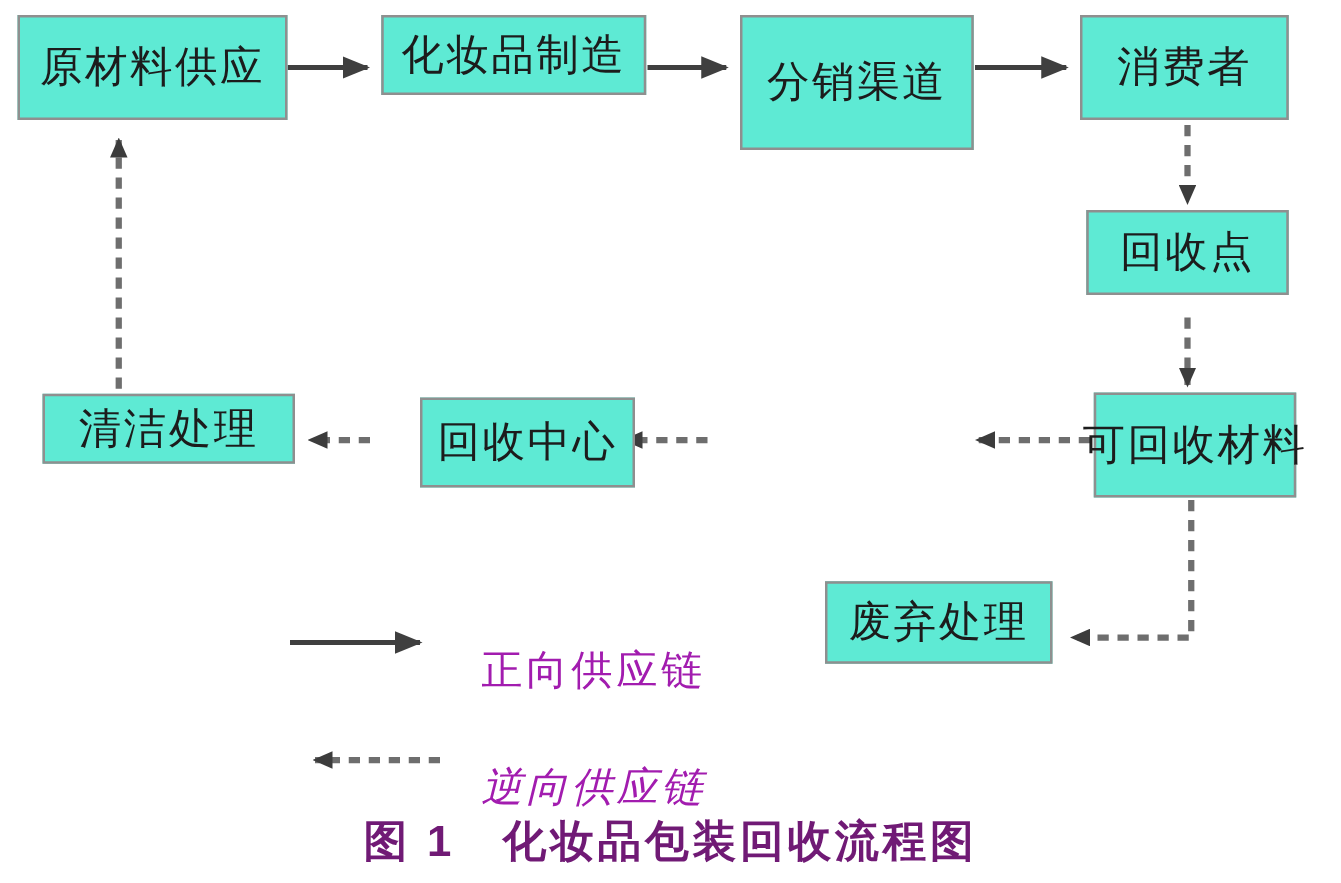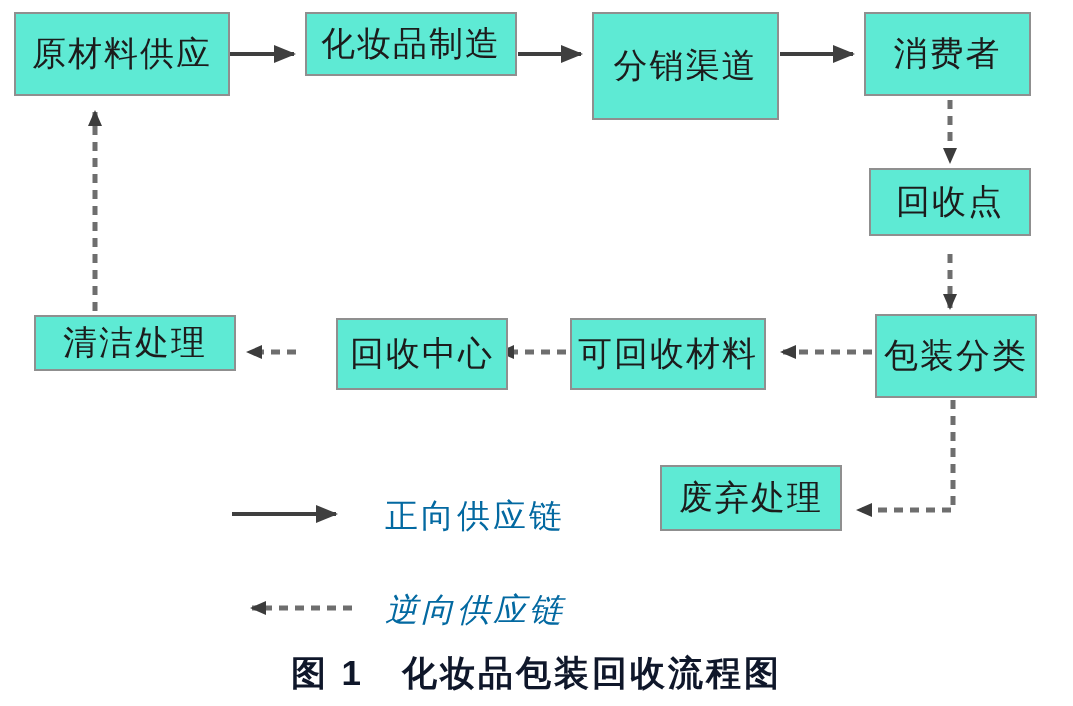--- a/index.html
+++ b/index.html
@@ -32,33 +32,34 @@
     align-items: center;
     justify-content: center;
     font-size: 34px;
     color: #1c1c1c;
     letter-spacing: 2px;
     white-space: nowrap;
   }
   .legend-label {
     position: absolute;
     font-size: 33px;
-    color: #0369a1;
+    color: #a21caf;
     letter-spacing: 3px;
     white-space: nowrap;
+    margin-top: 20px;
   }
   .caption {
     position: absolute;
     left: 0;
     right: 0;
     top: 650px;
     text-align: center;
     font-size: 35px;
     font-weight: bold;
-    color: #0f172a;
+    color: #701a75;
     letter-spacing: 3px;
     white-space: pre;
     font-family: "Liberation Sans", "DejaVu Sans", sans-serif;
   }
 </style>
 </head>
 <body>
 
 <div class="canvas">
 
@@ -87,23 +88,22 @@
     <path d="M232,514 L336,514" stroke="#3f3f3f" stroke-width="4" fill="none" marker-end="url(#head-solid)"></path>
     <path d="M352,608 L252,608" stroke="#6e6e6e" stroke-width="5" fill="none" stroke-dasharray="9 7" marker-end="url(#head-dash)"></path>
   </svg>
 
   <div class="node" style="left:14px; top:12px; width:216px; height:84px;">原材料供应</div>
   <div class="node" style="left:305px; top:12px; width:212px; height:64px;">化妆品制造</div>
   <div class="node" style="left:592px; top:12px; width:187px; height:108px;">分销渠道</div>
   <div class="node" style="left:864px; top:12px; width:167px; height:84px;">消费者</div>
 
   <div class="node" style="left:869px; top:168px; width:162px; height:68px;">回收点</div>
-  <div class="node" style="left:875px; top:314px; width:162px; height:84px;">包装分类</div>
+  <div class="node" style="left:875px; top:314px; width:162px; height:84px;">可回收材料</div>
 
-  <div class="node" style="left:570px; top:318px; width:196px; height:72px;">可回收材料</div>
   <div class="node" style="left:300px; top:318px; width:172px; height:72px;margin-left:36px;">回收中心</div>
   <div class="node" style="left:34px; top:315px; width:202px; height:56px;">清洁处理</div>
 
   <div class="node" style="left:660px; top:465px; width:182px; height:66px;">废弃处理</div>
 
   <div class="legend-label" style="left:385px; top:494px;">正向供应链</div>
   <div class="legend-label" style="left:385px; top:588px;font-style:italic;">逆向供应链</div>
 
   <div class="caption">图 1　化妆品包装回收流程图</div>
 

